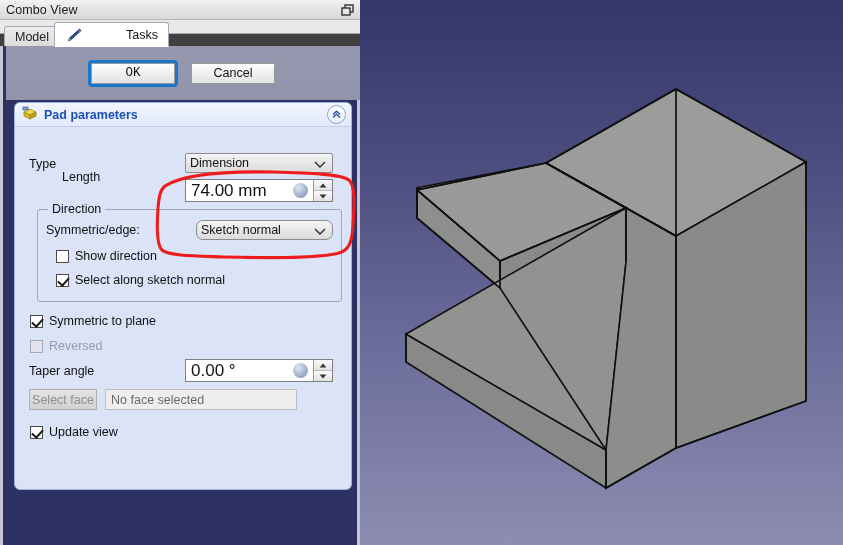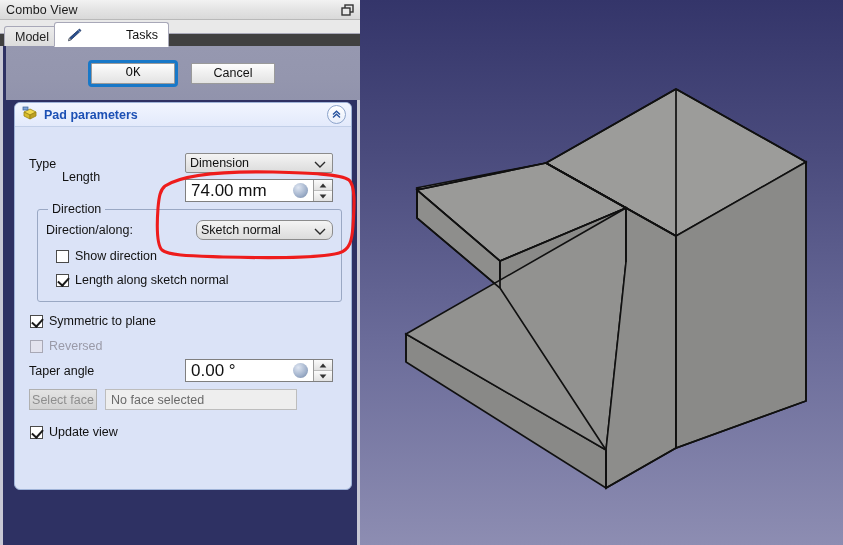--- a/index.html
+++ b/index.html
@@ -271,39 +271,39 @@
                   <polygon points="4,4.4 0.6,0.6 7.4,0.6" fill="#333"></polygon>
                 </svg>
             </div>
           </span>
         </div>
 
         <div id="direction-group">
           <span id="direction-legend">Direction</span>
 
           <div class="row" style="left:8px; top:13px;">
-            <span class="lbl">Direction/along:</span>
+            <span class="lbl">Symmetric/edge:</span>
           </div>
           <div class="combo" style="position:absolute; left:158px; top:10px; width:137px;border-radius:7px;">
             <span>Sketch normal</span>
             <span class="chev">
               <svg width="12" height="9" viewBox="0 0 12 9">
                   <polyline points="1,2 6,7 11,2" fill="none" stroke="#2b2b2b" stroke-width="1.4"></polyline>
                 </svg>
             </span>
           </div>
 
           <div class="chk" style="position:absolute; left:18px; top:39px;">
             <span class="box"></span>
             <span class="lbl">Show direction</span>
           </div>
 
           <div class="chk" style="position:absolute; left:18px; top:63px;">
             <span class="box checked"></span>
-            <span class="lbl">Length along sketch normal</span>
+            <span class="lbl">Select along sketch normal</span>
           </div>
         </div>
 
         <div class="chk" style="position:absolute; left:15px; top:187px;">
           <span class="box checked"></span>
           <span class="lbl">Symmetric to plane</span>
         </div>
 
         <div class="chk disabled" style="position:absolute; left:15px; top:212px;">
           <span class="box"></span>

